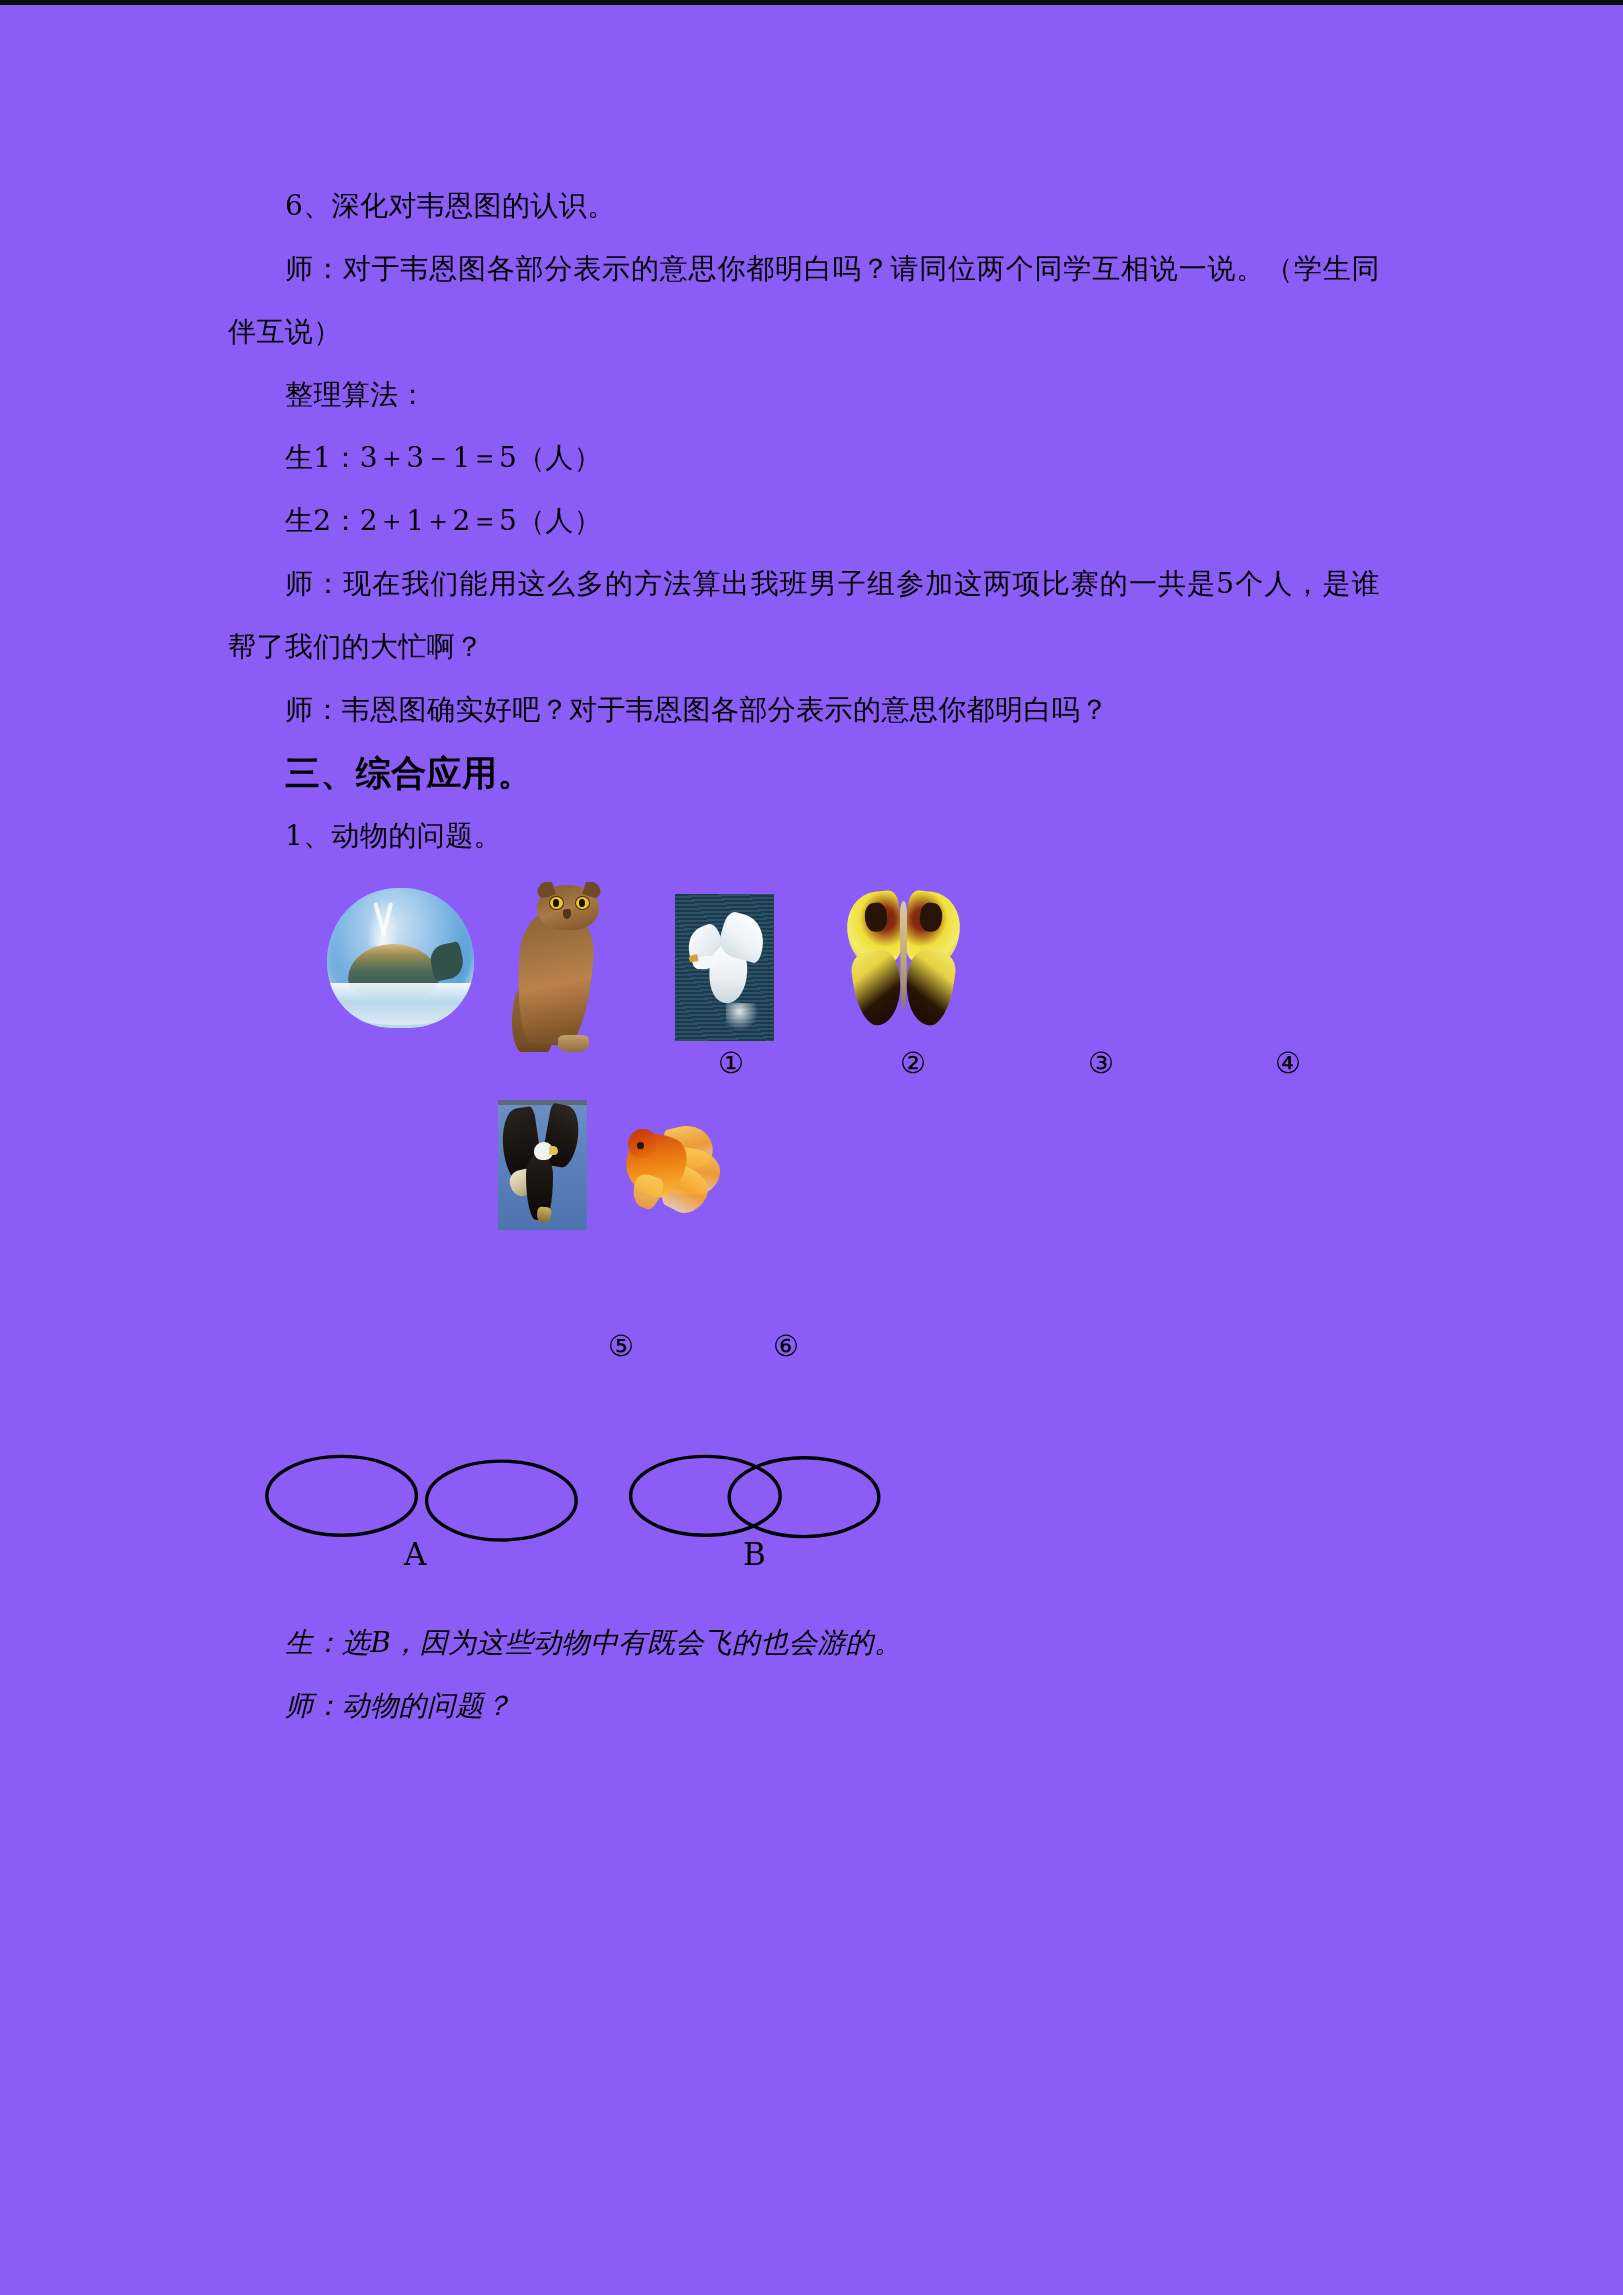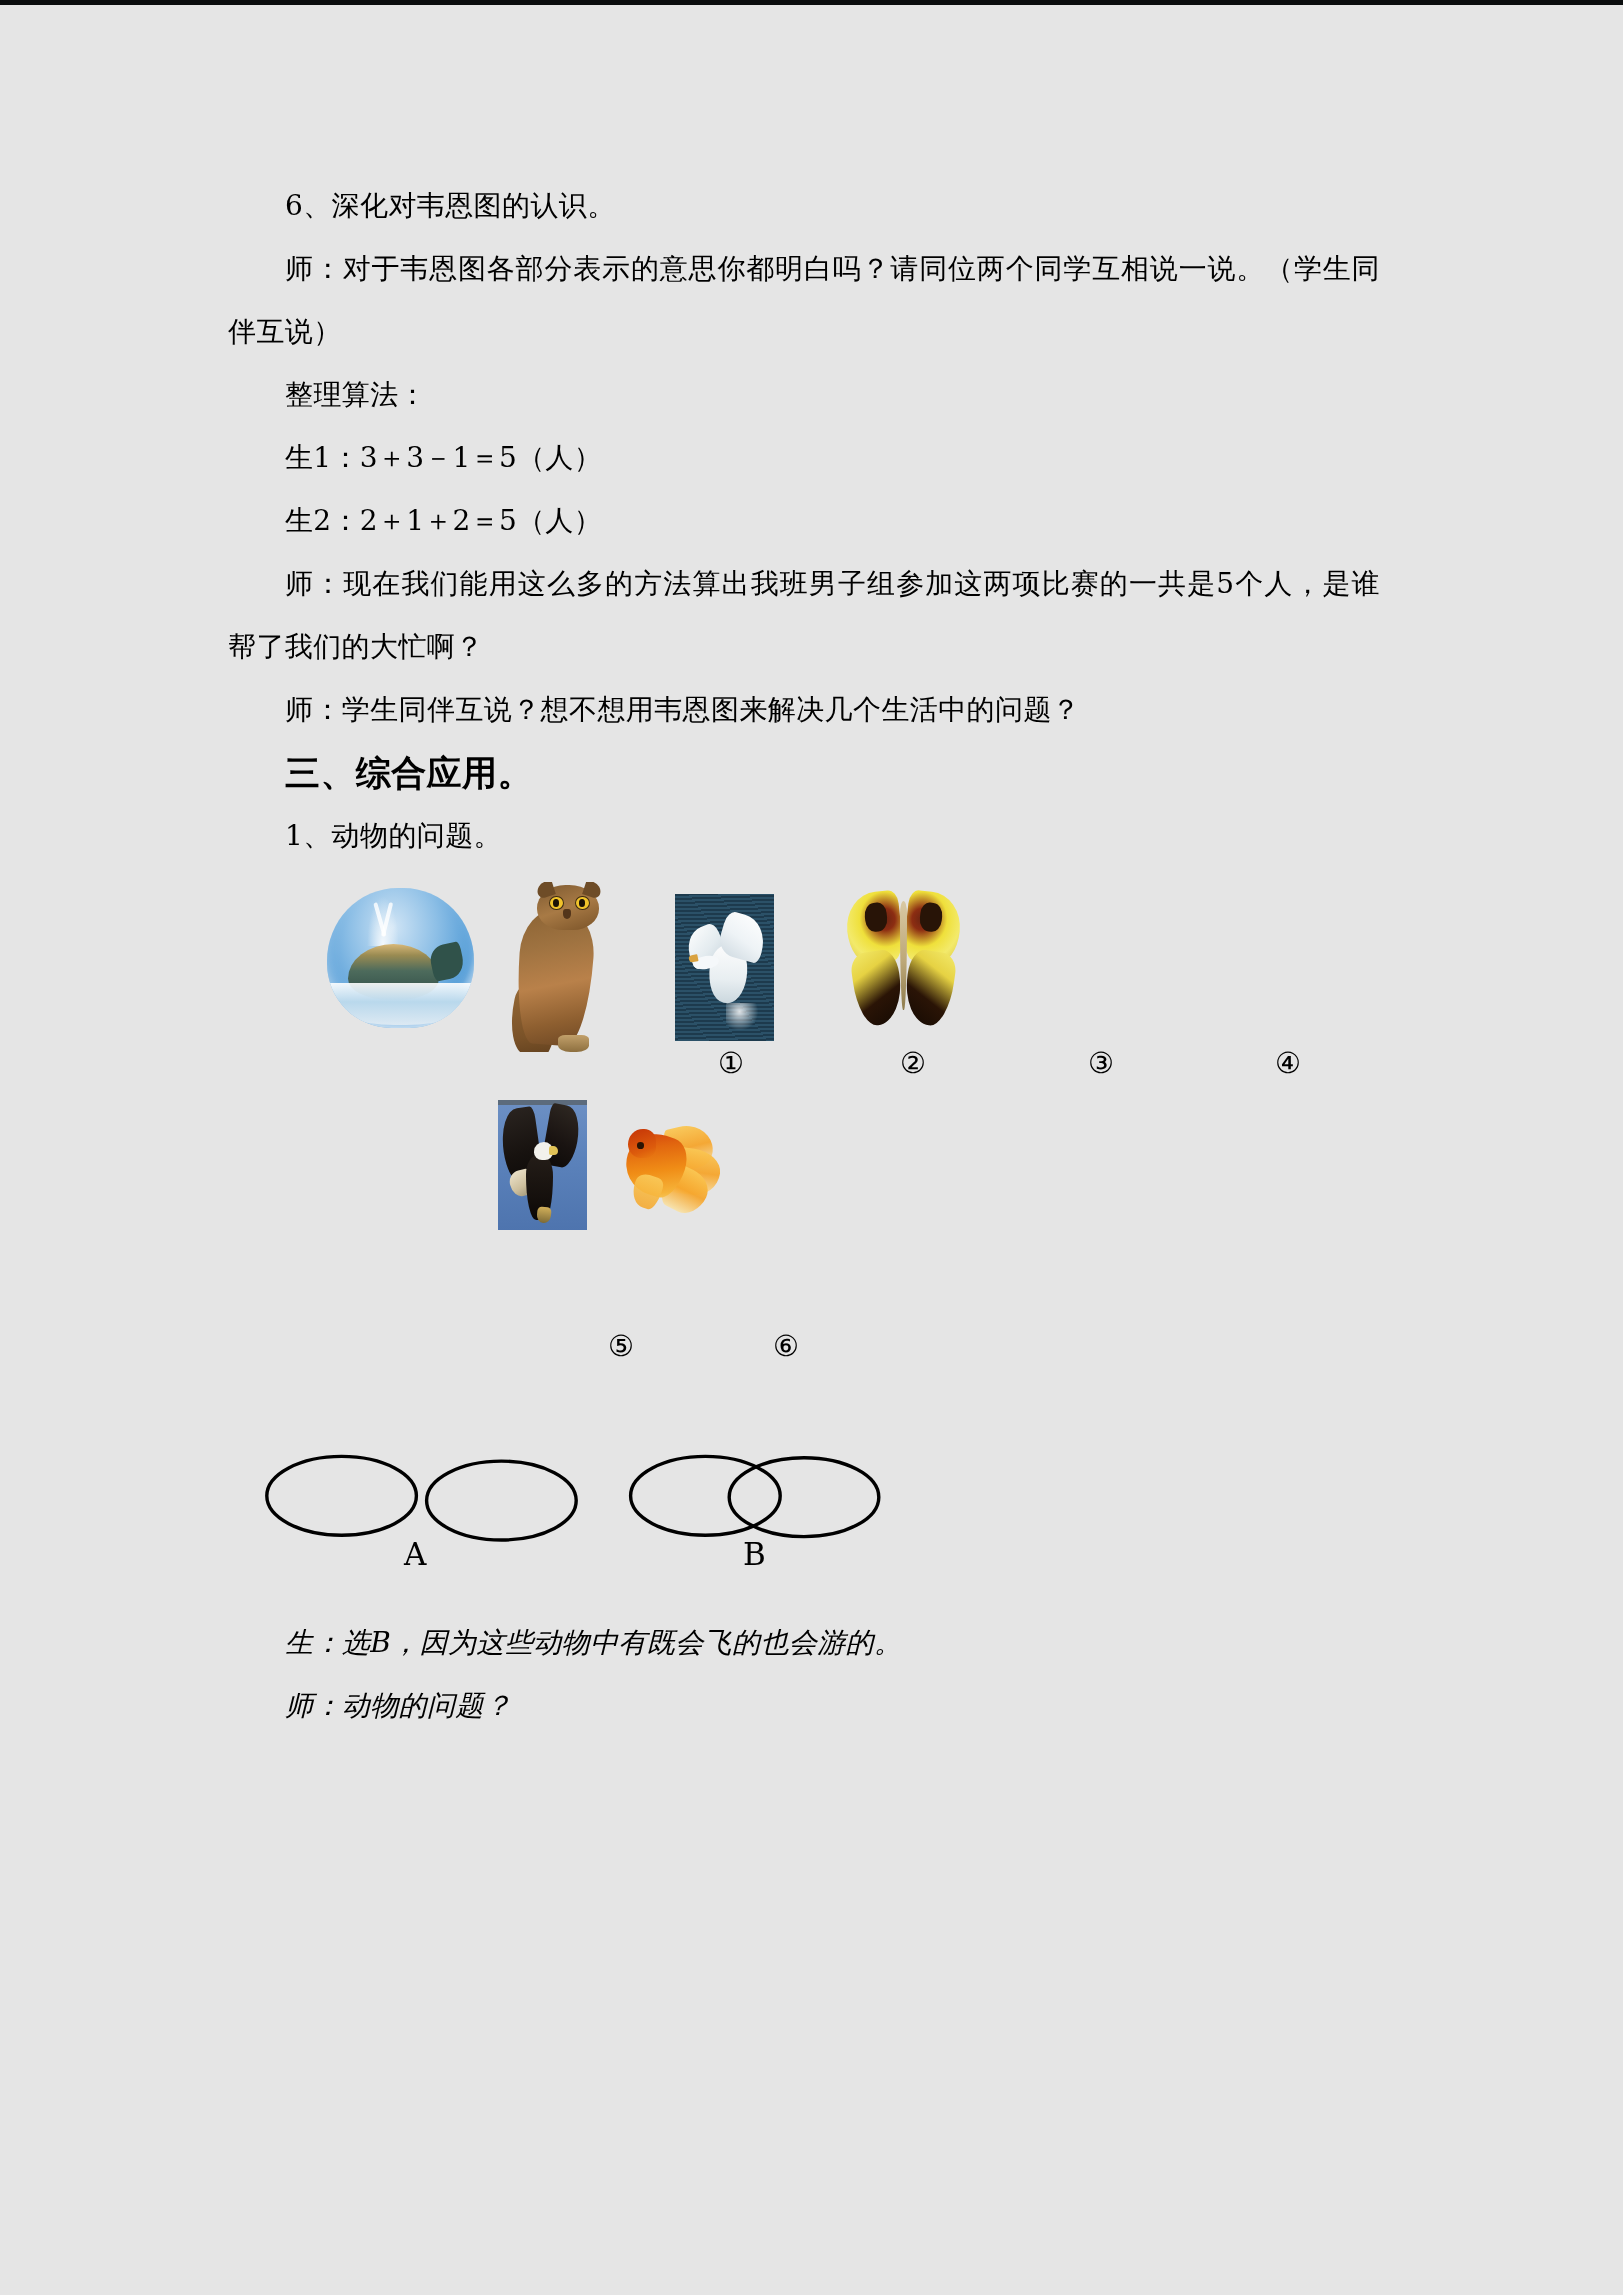--- a/index.html
+++ b/index.html
@@ -11,21 +11,21 @@
     width: 1623px;
     height: 2295px;
     font-family: "DejaVu Serif", "Liberation Serif", serif;
     color: #000000;
     position: relative;
     overflow: hidden;
   }
   .page {
     position: absolute;
     inset: 0;
-    background: #e5e5e5;
+    background: #8b5cf6;
   }
   .top-rule {
     position: absolute;
     left: 0;
     top: 0;
     width: 1623px;
     height: 4.8px;
     background: #0b0d0e;
   }
   .content {
@@ -452,21 +452,21 @@
   <div class="top-rule"></div>
 
   <div class="content">
 
     <p class="line indent">6、深化对韦恩图的认识。</p>
     <p class="line indent">师：对于韦恩图各部分表示的意思你都明白吗？请同位两个同学互相说一说。（学生同伴互说）</p>
     <p class="line indent">整理算法：</p>
     <p class="line math">生1：3＋3－1＝5（人）</p>
     <p class="line math">生2：2＋1＋2＝5（人）</p>
     <p class="line indent">师：现在我们能用这么多的方法算出我班男子组参加这两项比赛的一共是5个人，是谁帮了我们的大忙啊？</p>
-    <p class="line indent">师：学生同伴互说？想不想用韦恩图来解决几个生活中的问题？</p>
+    <p class="line indent">师：韦恩图确实好吧？对于韦恩图各部分表示的意思你都明白吗？</p>
     <p class="line heading">三、综合应用。</p>
     <p class="line indent">1、动物的问题。</p>
 
     <div class="figure">
 
       <div class="pic whale-bg" style="left:99px; top:5.5px; width:147px; height:140px;">
         <div class="whale-spout"></div>
         <div class="whale-body"></div>
         <div class="whale-tail"></div>
         <div class="whale-sea"></div>

